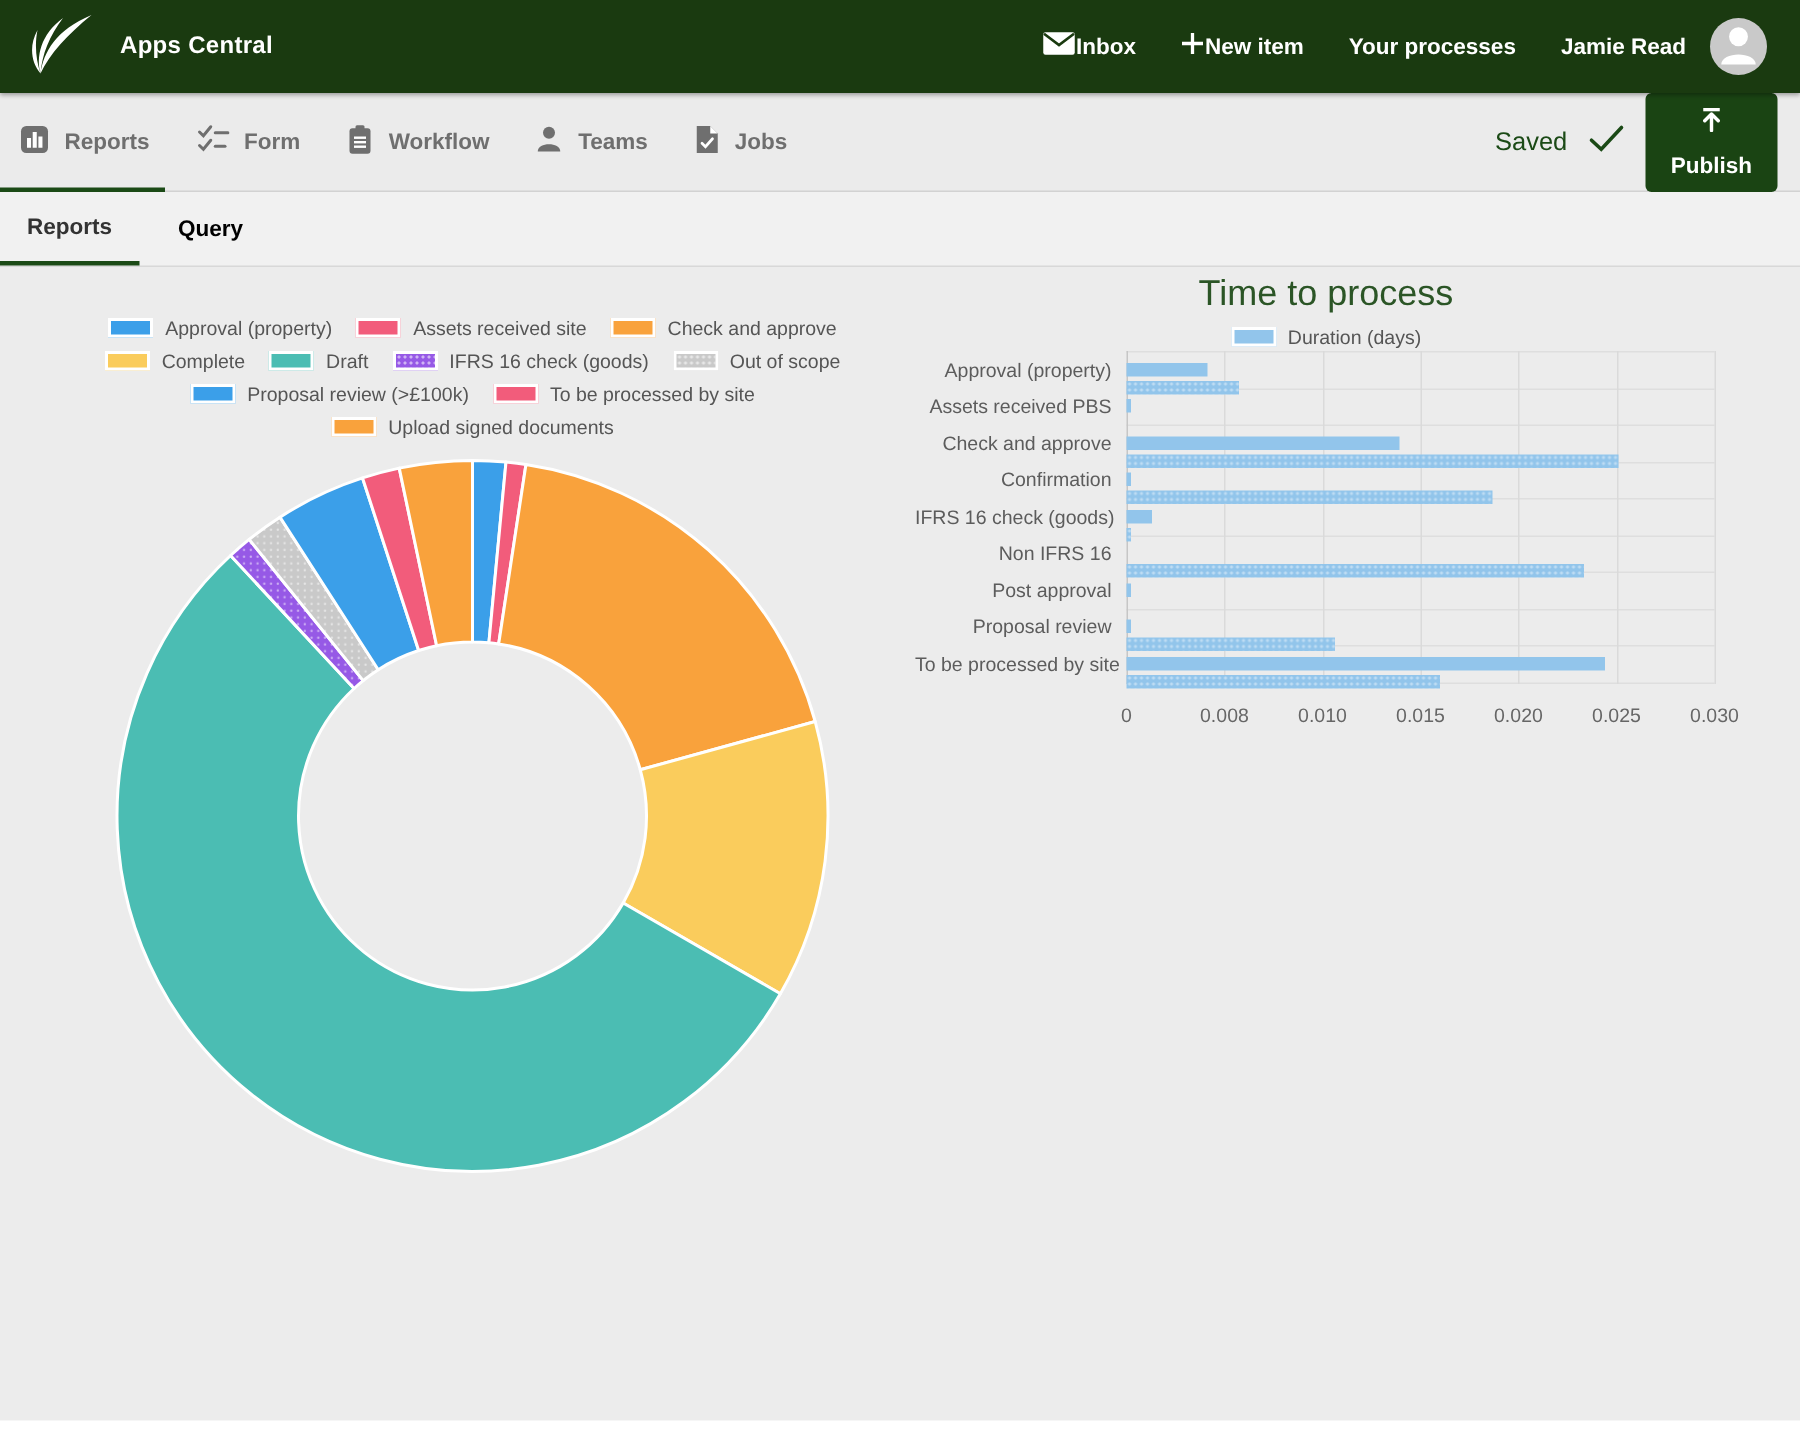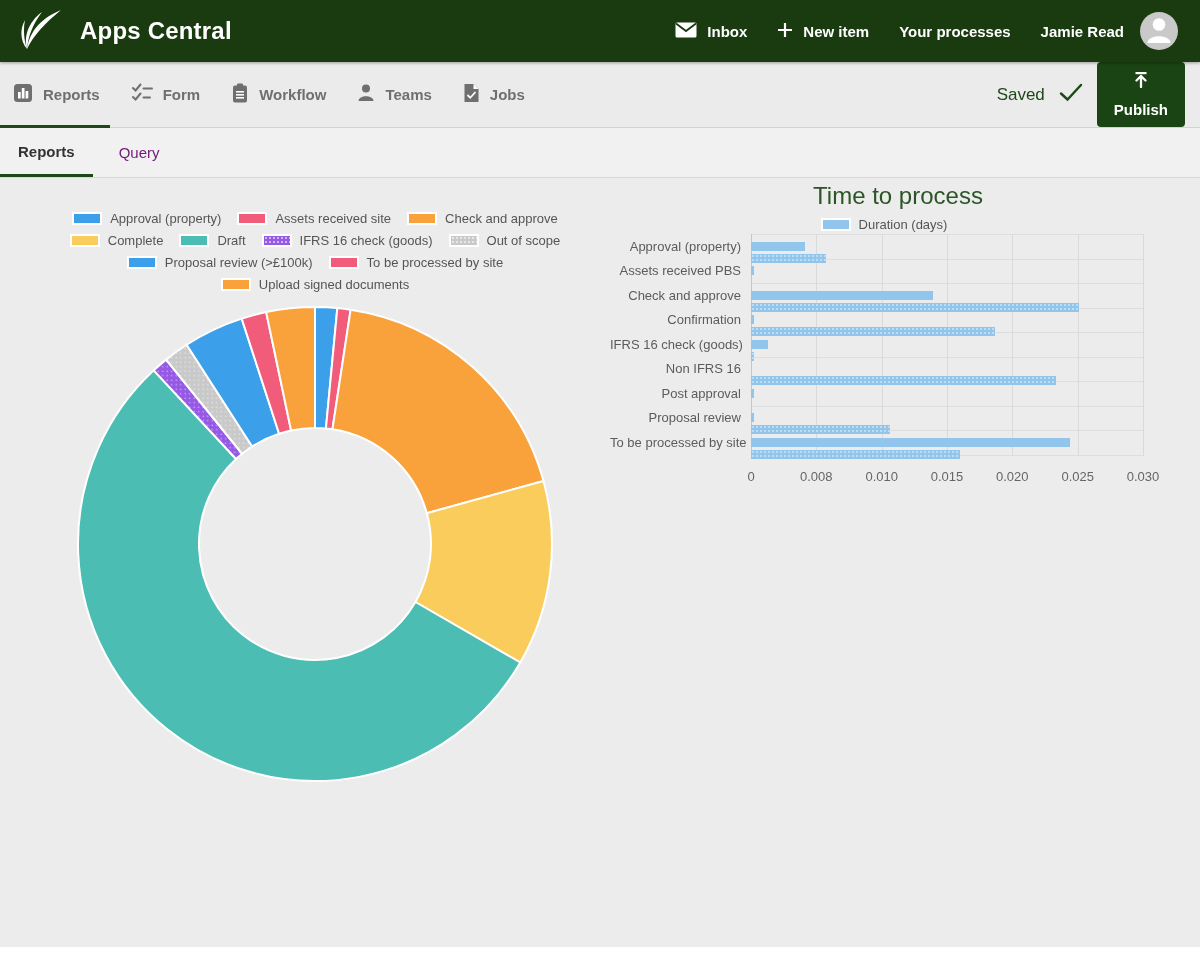--- a/index.html
+++ b/index.html
@@ -4,50 +4,50 @@
 <style>
   * { margin:0; padding:0; box-sizing:border-box; }
   html,body { background:#ECECEC; }
   body { font-family:"Liberation Sans", sans-serif; }
   .app { position:relative; width:1200px; height:954px; background:#ECECEC; overflow:hidden; }
 
   
   .header { position:relative; height:62px; background:#1A3A10; display:flex; align-items:center;
             padding:0 22px 0 20px; color:#fff; box-shadow:0 1px 3px rgba(0,0,0,.35); z-index:30; }
   .brand { display:flex; align-items:center; gap:14px; }
-  .brand-title { font-size:24px; font-weight:700; letter-spacing:.2px; }
+  .brand-title { font-size:16px; font-weight:700; letter-spacing:.2px; }
   .header-actions { margin-left:auto; display:flex; align-items:center; gap:30px; }
-  .hbtn { display:flex; align-items:center; gap:10px; background:none; border:none; color:#fff;
+  .hbtn { display:flex; align-items:center; background:none; border:none; color:#fff;
           font-family:inherit; font-size:15px; font-weight:600; cursor:pointer;justify-content:center; }
   .avatar { width:38px; height:38px; border-radius:50%; background:#C9C9C9; display:flex;
             align-items:center; justify-content:center; overflow:hidden; margin-left:-14px; cursor:pointer; }
 
   
   .toolbar { position:relative; height:66px; background:#EBEBEB; border-bottom:1px solid #D2D2D2; z-index:20; }
   .toolbar-tabs { display:flex; align-items:center; height:100%; padding-left:13px; gap:31px; }
   .ttab { display:flex; align-items:center; gap:10px; background:none; border:none; cursor:pointer;
           color:#6F6F6F; font-family:inherit; font-size:15px; font-weight:600; }
   .toolbar-indicator { position:absolute; left:0; bottom:-1px; width:110px; height:3px; background:#1B4A16; }
   .toolbar-right { position:absolute; right:15px; top:0; height:100%; display:flex; align-items:center; gap:14px; }
   .saved-label { color:#1B4A16; font-size:17px; }
   .publish-btn { display:flex; align-items:center; gap:10px; background:#1A4413; color:#fff; border:none;
                  border-radius:4px; padding:9px 17px; font-family:inherit; font-size:15px; font-weight:700; cursor:pointer;flex-direction:column; }
 
   
   .subtabs { position:relative; height:50px; background:#F1F1F1; border-bottom:1px solid #D8D8D8;
              display:flex; align-items:stretch; gap:8px; z-index:10; }
   .stab { background:none; border:none; padding:0 18px; font-family:inherit; font-size:15px;
-          color:#701a75; font-weight:400; cursor:pointer; }
+          color:#000000; font-weight:700; cursor:pointer; }
   .stab.active { color:#333; font-weight:700; border-bottom:3px solid #1B4A16; }
 
   
   .content { position:relative; height:835px; }
   .chart-title { position:absolute; text-align:center; font-size:24px; color:#2B5526; font-weight:400; }
   #donut-title { left:40px; top:4px; width:550px; }
-  #bar-title   { left:624px; top:4px; width:548px; }
+  #bar-title   { left:610px; top:4px; width:548px; }
   .legend { position:absolute; display:flex; flex-wrap:wrap; justify-content:center;
             column-gap:16px; row-gap:7px; font-size:13px; color:#555; }
   #donut-legend { left:40px; top:33px; width:550px; }
   #bar-legend   { left:610px; top:39px; width:548px;text-align:right; }
   .legend-item { display:flex; align-items:center; gap:8px; }
   .swatch { width:30px; height:13px; border:2px solid #fff; }
   .sw-dotted { background-image:radial-gradient(rgba(255,255,255,.55) 1px, transparent 1.1px);
                background-size:4px 4px; }
   #donut-svg { position:absolute; left:40px; top:120px; }
 

